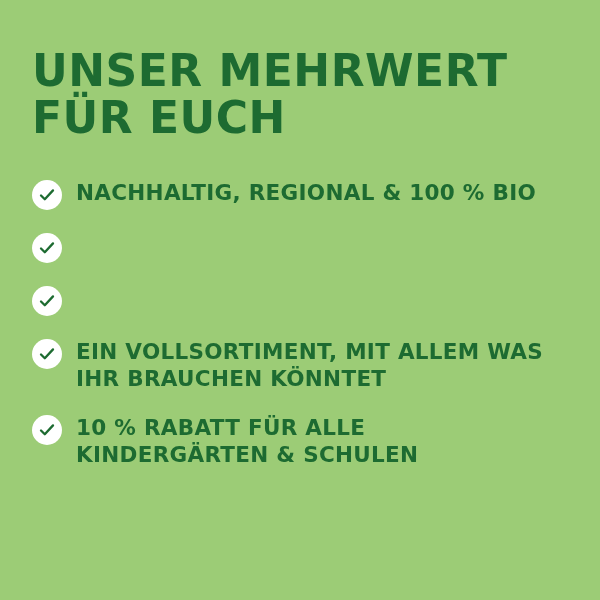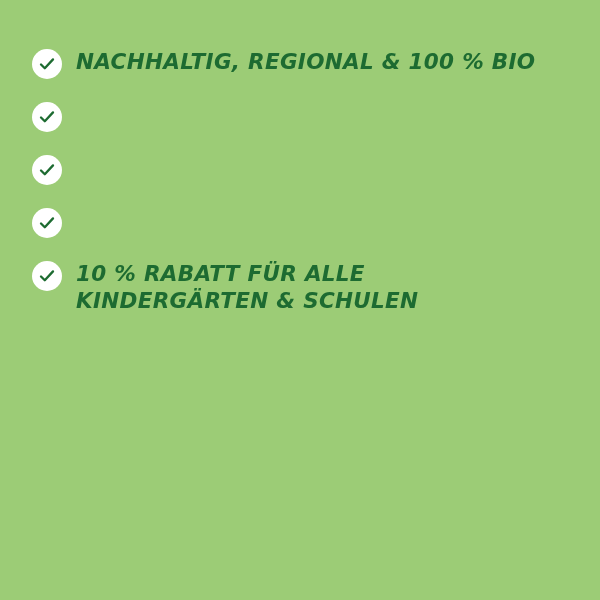--- a/index.html
+++ b/index.html
@@ -66,28 +66,31 @@
   }
   .bullet-text {
     color: #1d6b31;
     font-family: "DejaVu Sans", sans-serif;
     font-weight: bold;
     font-size: 21.5px;
     line-height: 1.26;
     letter-spacing: 0.3px;
     text-transform: uppercase;
     max-width: 470px;
-    font-style: italic;
   }
 </style>
 </head>
 <body>
 
 <div class="card">
 
+  <h1 class="headline">
+    <span class="line">Unser Mehrwert</span>
+    <span class="line">für euch</span>
+  </h1>
 
   <ul class="bullets">
 
     <li class="bullet">
       <span class="check-badge">
         <svg width="18" height="18" viewBox="0 0 18 18" aria-hidden="true">
           <path d="M3 9.5 L6.8 13.3 L15 4.4" fill="none" stroke="#1d6b31" stroke-width="2.3" stroke-linecap="round" stroke-linejoin="round"></path>
         </svg>
       </span>
       <span class="bullet-text">Nachhaltig, regional &amp; 100 % bio</span>
@@ -108,20 +111,21 @@
         </svg>
       </span>
     </li>
 
     <li class="bullet">
       <span class="check-badge">
         <svg width="18" height="18" viewBox="0 0 18 18" aria-hidden="true">
           <path d="M3 9.5 L6.8 13.3 L15 4.4" fill="none" stroke="#1d6b31" stroke-width="2.3" stroke-linecap="round" stroke-linejoin="round"></path>
         </svg>
       </span>
+      <span class="bullet-text">Ein Vollsortiment, mit allem was ihr brauchen könntet</span>
     </li>
 
     <li class="bullet">
       <span class="check-badge">
         <svg width="18" height="18" viewBox="0 0 18 18" aria-hidden="true">
           <path d="M3 9.5 L6.8 13.3 L15 4.4" fill="none" stroke="#1d6b31" stroke-width="2.3" stroke-linecap="round" stroke-linejoin="round"></path>
         </svg>
       </span>
       <span class="bullet-text">10 % Rabatt für alle Kindergärten &amp; Schulen</span>
     </li>

